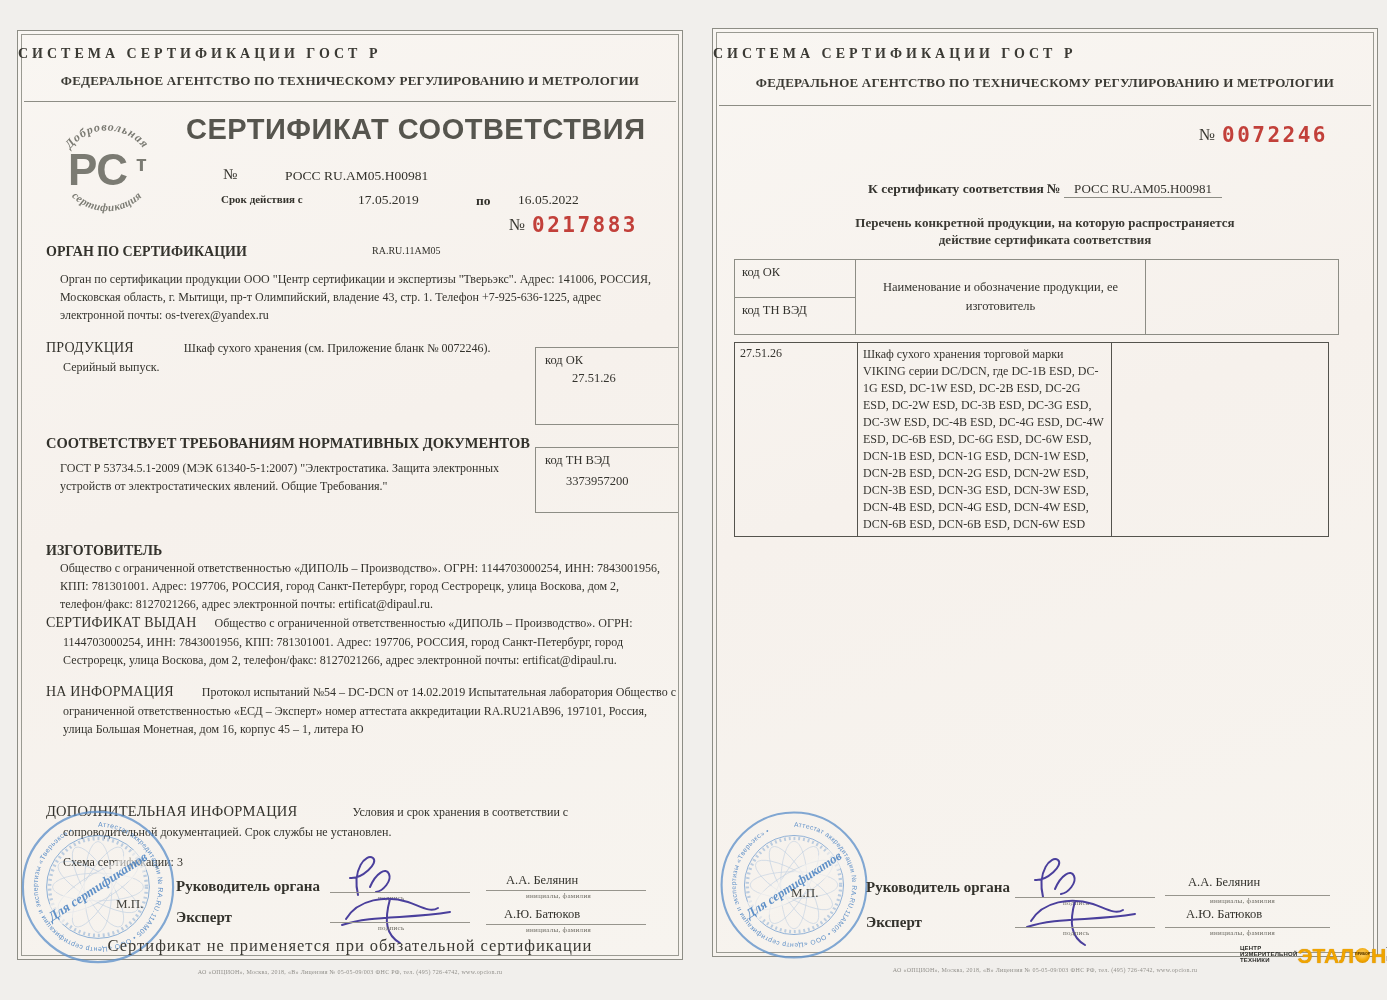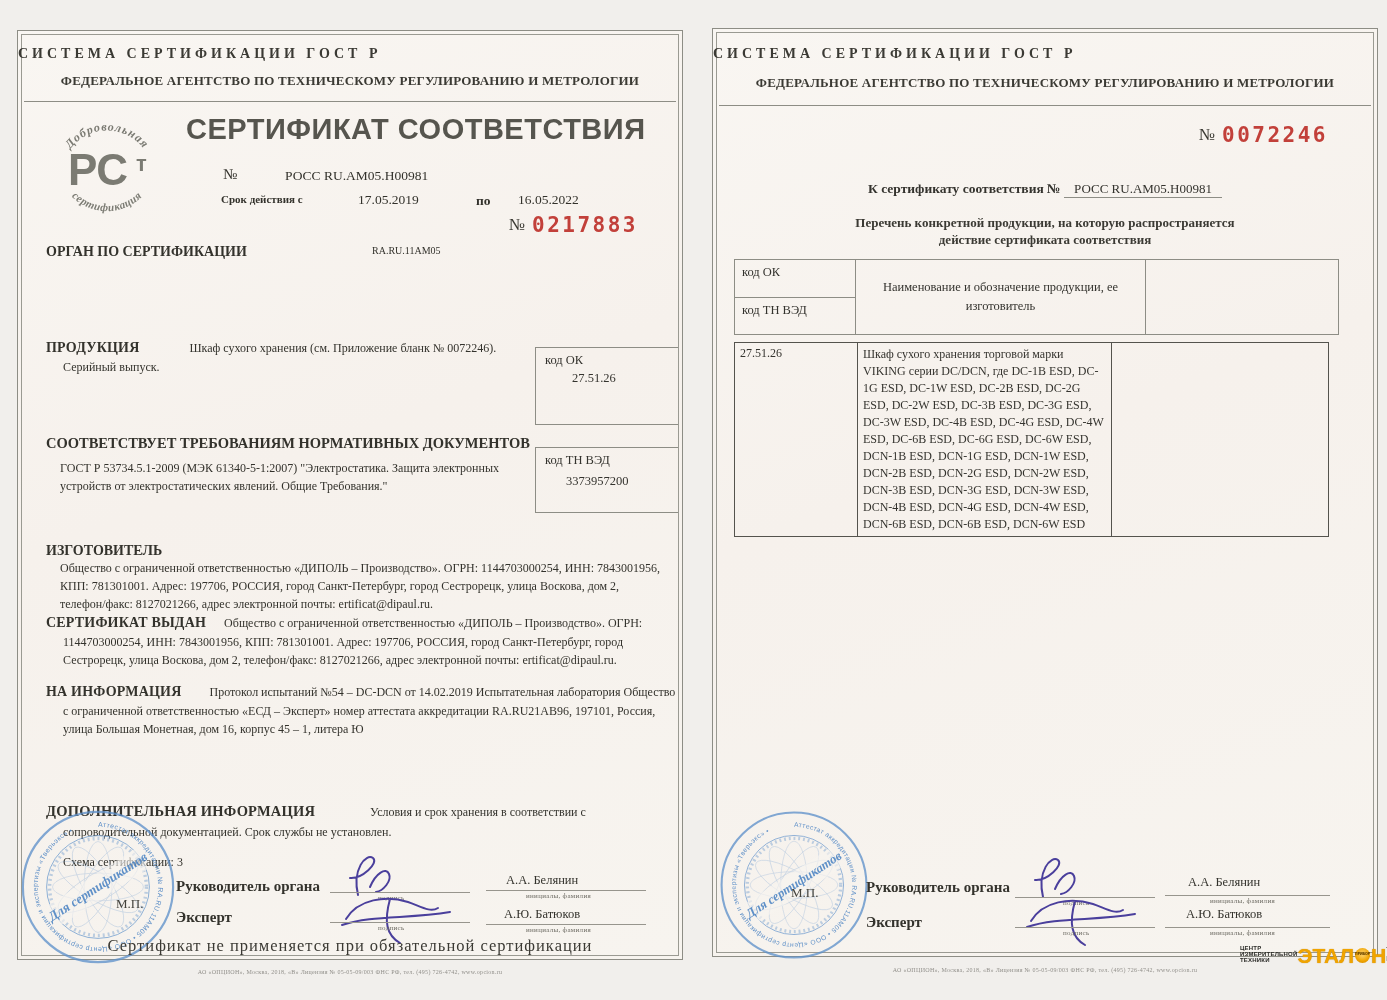--- a/index.html
+++ b/index.html
@@ -15,21 +15,21 @@
   }
   .page-inner{position:absolute;inset:3px;border:1px solid #9a9a92;pointer-events:none;}
   .hdr1{position:absolute;width:100%;text-align:left;font-weight:bold;font-size:14px;letter-spacing:4px;color:#3b3a34;}
   .hdr2{position:absolute;width:100%;text-align:center;font-weight:bold;font-size:13px;letter-spacing:0.2px;color:#3b3a34;}
   .hline{position:absolute;left:6px;right:6px;border-top:1px solid #8d8d85;}
   .cert-title{position:absolute;font-family:"Liberation Sans",sans-serif;font-weight:700;font-size:29px;letter-spacing:0.5px;color:#56554e;}
   .lbl{position:absolute;font-weight:bold;font-size:14px;color:#33322c;}
   .val{position:absolute;font-size:13.5px;color:#33322c;}
   .para{position:absolute;font-size:12px;line-height:1.5;color:#33322c;}
   .hang{padding-left:17px;text-indent:-17px;}
-  .hang .inlbl{font-weight:bold;font-size:14px;letter-spacing:0.2px;margin-top:32px;}
+  .hang .inlbl{font-weight:normal;font-size:14px;letter-spacing:0.2px;margin-top:32px;}
   .hang .intxt{font-size:12px;}
   .rednum{font-family:"DejaVu Sans Mono",monospace;font-weight:bold;font-size:21px;letter-spacing:2.5px;color:#c2403a;}
   .redno{font-size:17px;color:#3a3932;}
   .codebox{position:absolute;right:4px;width:142px;border:1px solid #8d8d85;border-right:none;background:transparent;}
   .codebox .cb-l{font-size:12.5px;padding:5px 0 0 9px;}
   .codebox .cb-v{font-size:12.5px;padding:3px 0 0 36px;}
   .sigline{position:absolute;border-top:1px solid #97958d;height:0;}
   .sigcap{position:absolute;font-size:7px;color:#6d6b63;letter-spacing:0.3px;}
   .signame{position:absolute;font-size:12.5px;color:#33322c;}
   .siglbl{position:absolute;font-weight:bold;font-size:15px;color:#33322c;}
@@ -96,20 +96,21 @@
   <span class="lbl" style="left:203px;top:162px;font-size:11px;">Срок действия  с</span>
   <span class="val" style="left:340px;top:161px;">17.05.2019</span>
   <span class="lbl" style="left:458px;top:162px;font-size:13.5px;">по</span>
   <span class="val" style="left:500px;top:161px;">16.05.2022</span>
 
   <span class="redno" style="position:absolute;left:491px;top:184px;">№</span>
   <span class="rednum" style="position:absolute;left:514px;top:182px;">0217883</span>
 
   <span class="lbl" style="left:28px;top:213px;">ОРГАН ПО СЕРТИФИКАЦИИ</span>
   <span class="val" style="left:322px;top:214px;font-size:10px;margin-left:32px;">RA.RU.11AM05</span>
+  <div class="para" style="left:42px;top:239px;width:592px;">Орган по сертификации продукции ООО "Центр сертификации и экспертизы "Тверьэкс". Адрес: 141006, РОССИЯ, Московская область, г. Мытищи, пр-т Олимпийский, владение 43, стр. 1. Телефон +7-925-636-1225, адрес электронной почты: os-tverex@yandex.ru</div>
 
   <div class="para hang" style="left:28px;top:306px;width:472px;">
     <span class="inlbl">ПРОДУКЦИЯ</span><span style="display:inline-block;width:50px;"></span><span class="intxt">Шкаф сухого хранения (см. Приложение бланк № 0072246). Серийный выпуск.</span>
   </div>
   <div class="codebox" style="top:316px;height:76px;">
     <div class="cb-l">код ОК</div>
     <div class="cb-v">27.51.26</div>
   </div>
 
   <div class="lbl" style="left:28px;top:404px;font-size:14.5px;">СООТВЕТСТВУЕТ ТРЕБОВАНИЯМ НОРМАТИВНЫХ ДОКУМЕНТОВ</div>

